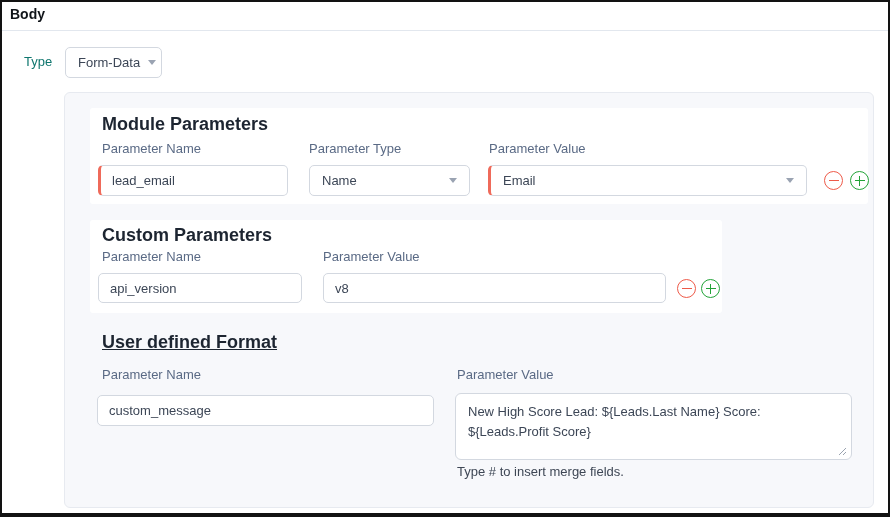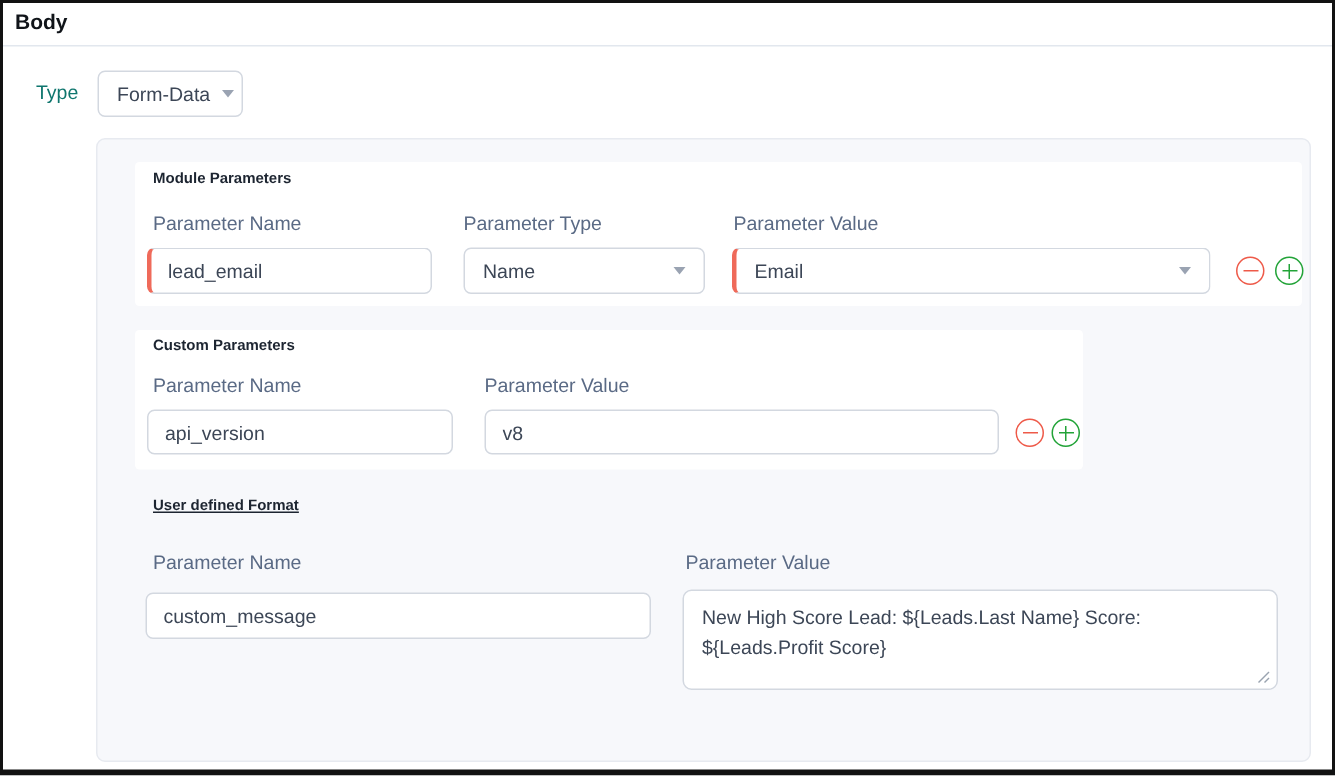--- a/index.html
+++ b/index.html
@@ -10,21 +10,21 @@
     position:relative; width:890px; height:517px;
     border:2px solid #121212; border-bottom-width:4px;
     background:#ffffff; overflow:hidden;
   }
   .abs{ position:absolute; }
 
   .page-title{ font-size:14px; font-weight:700; color:#101419; }
   .hdr-divider{ left:0; right:0; top:28px; height:1px; background:#e2e7ee; }
 
   .field-label{ font-size:13px; color:#5a6a85; white-space:nowrap; }
-  .section-heading{ font-size:10px; font-weight:700; color:#1d2531; white-space:nowrap; }
+  .section-heading{ font-size:18px; font-weight:700; color:#1d2531; white-space:nowrap; }
 
   .panel{
     left:62px; top:90px; width:810px; height:416px;
     background:#f7f8fb; border:1px solid #e7eaf0; border-radius:6px;
   }
   .white-card{ background:#ffffff; border-radius:3px; }
 
   .tbox{
     background:#fff; border:1px solid #d3d8e0; border-radius:5px;
     font-size:13px; color:#3c4656; display:flex; align-items:center;
@@ -127,14 +127,15 @@
   <div class="abs field-label" style="left:455px; top:365px;">Parameter Value</div>
 
   <input class="abs tbox" style="left: 95px; top: 393px; width: 337px; height: 31px;" type="text" value="custom_message">
 
   <textarea class="abs value-area" style="left: 453px; top: 391px; width: 397px; height: 67px;">New High Score Lead: ${Leads.Last Name} Score: ${Leads.Profit Score}</textarea>
   <svg class="abs" style="left:834px; top:443px;" width="11" height="11" viewBox="0 0 11 11">
     <line x1="3" y1="10" x2="10" y2="3" stroke="#9aa3b0" stroke-width="1"></line>
     <line x1="7" y1="10" x2="10" y2="7" stroke="#9aa3b0" stroke-width="1"></line>
   </svg>
 
+  <div class="abs hint-text" style="left:455px; top:462px;">Type # to insert merge fields.</div>
 
 </div>
 
 </body></html>

